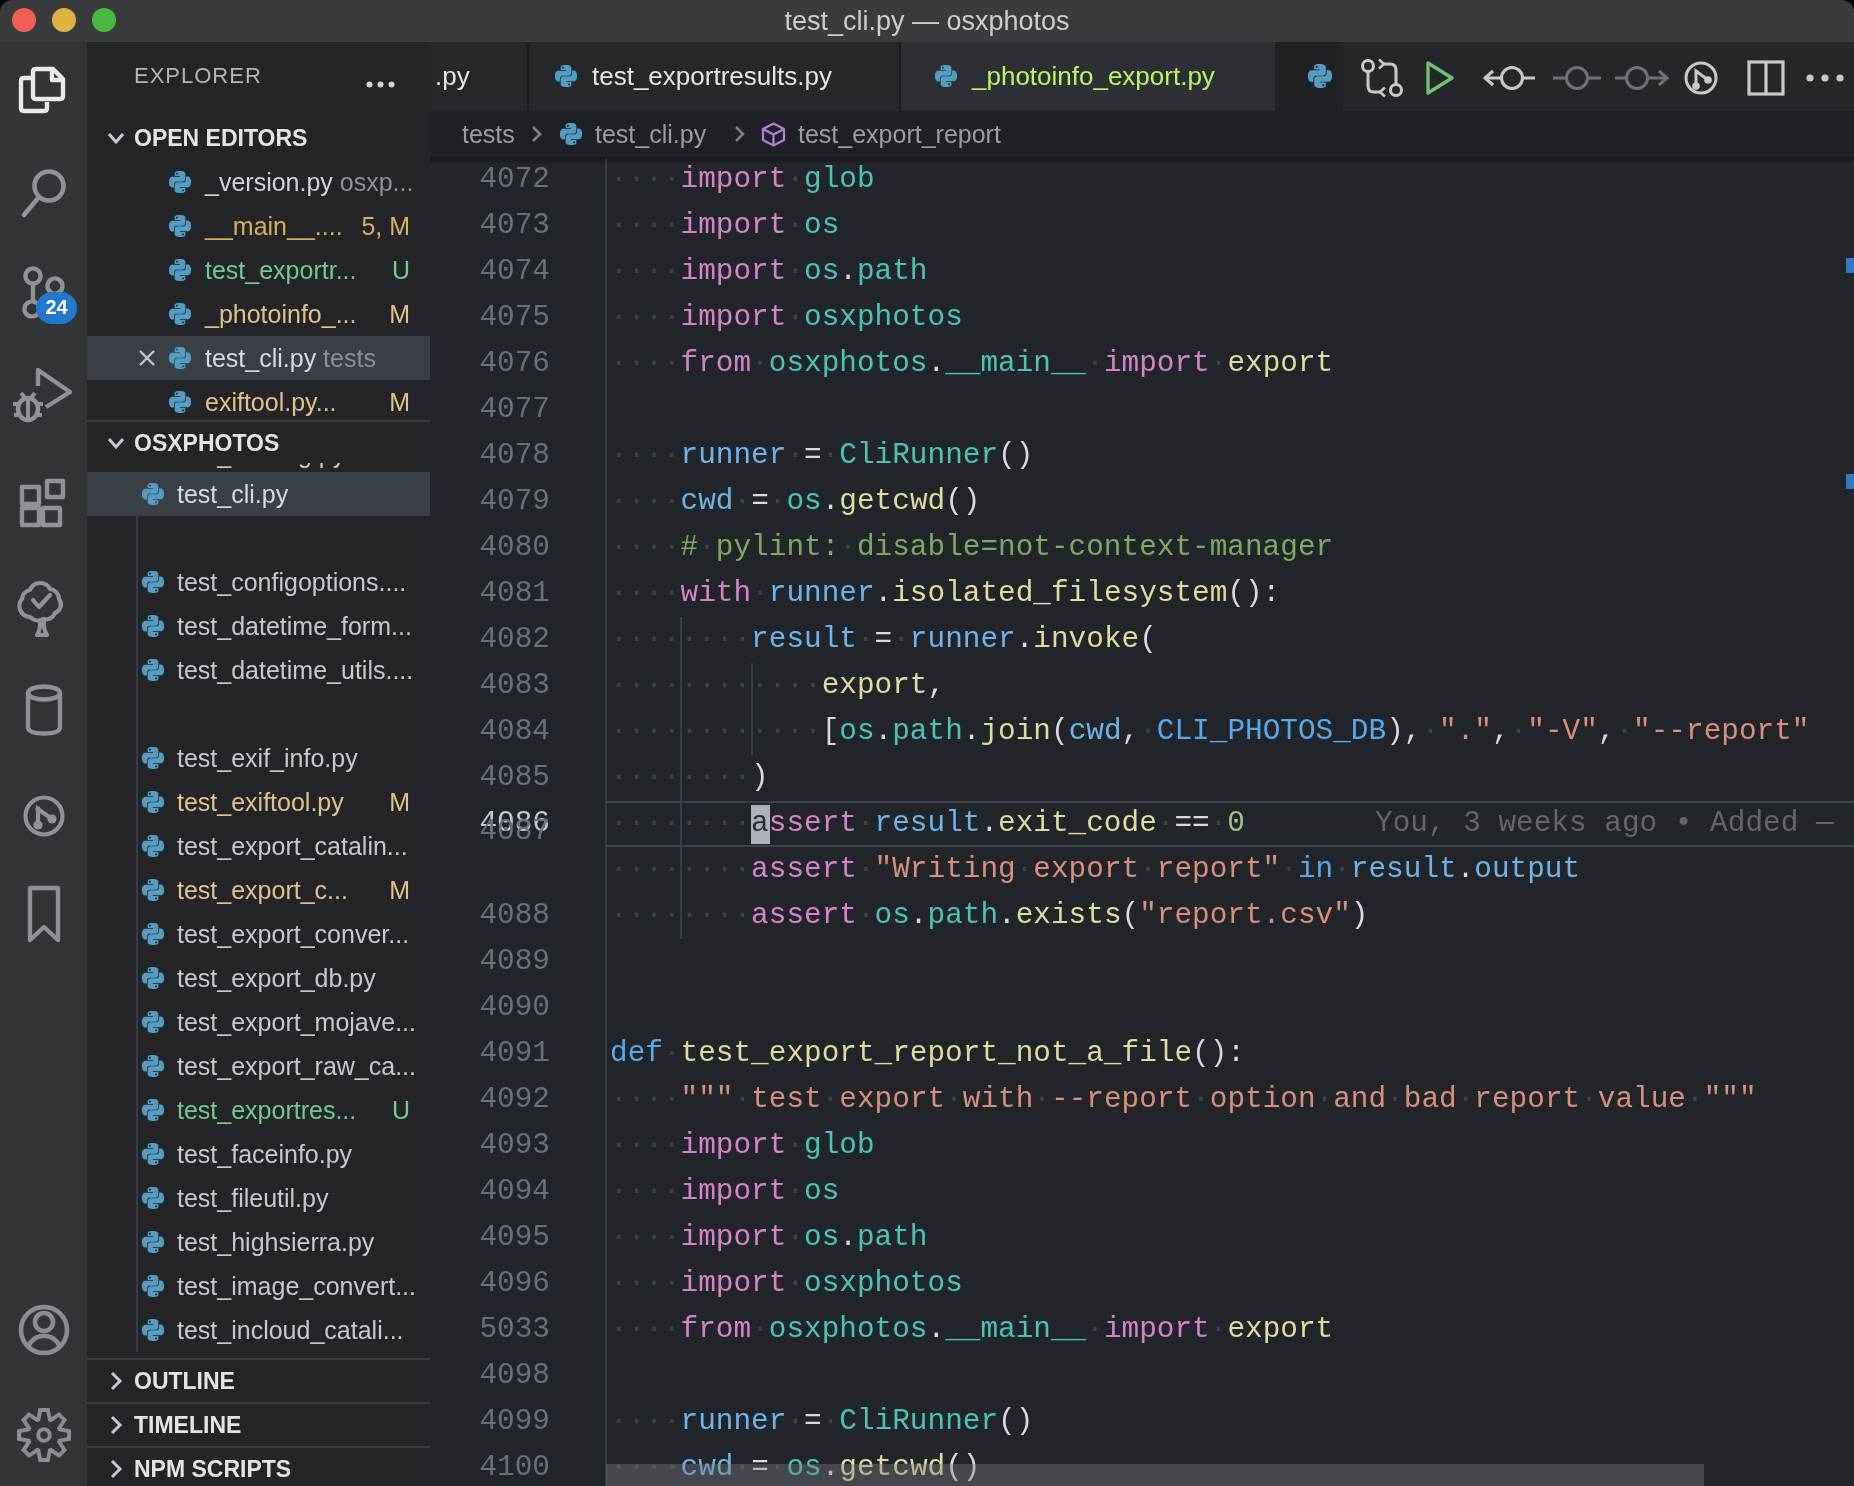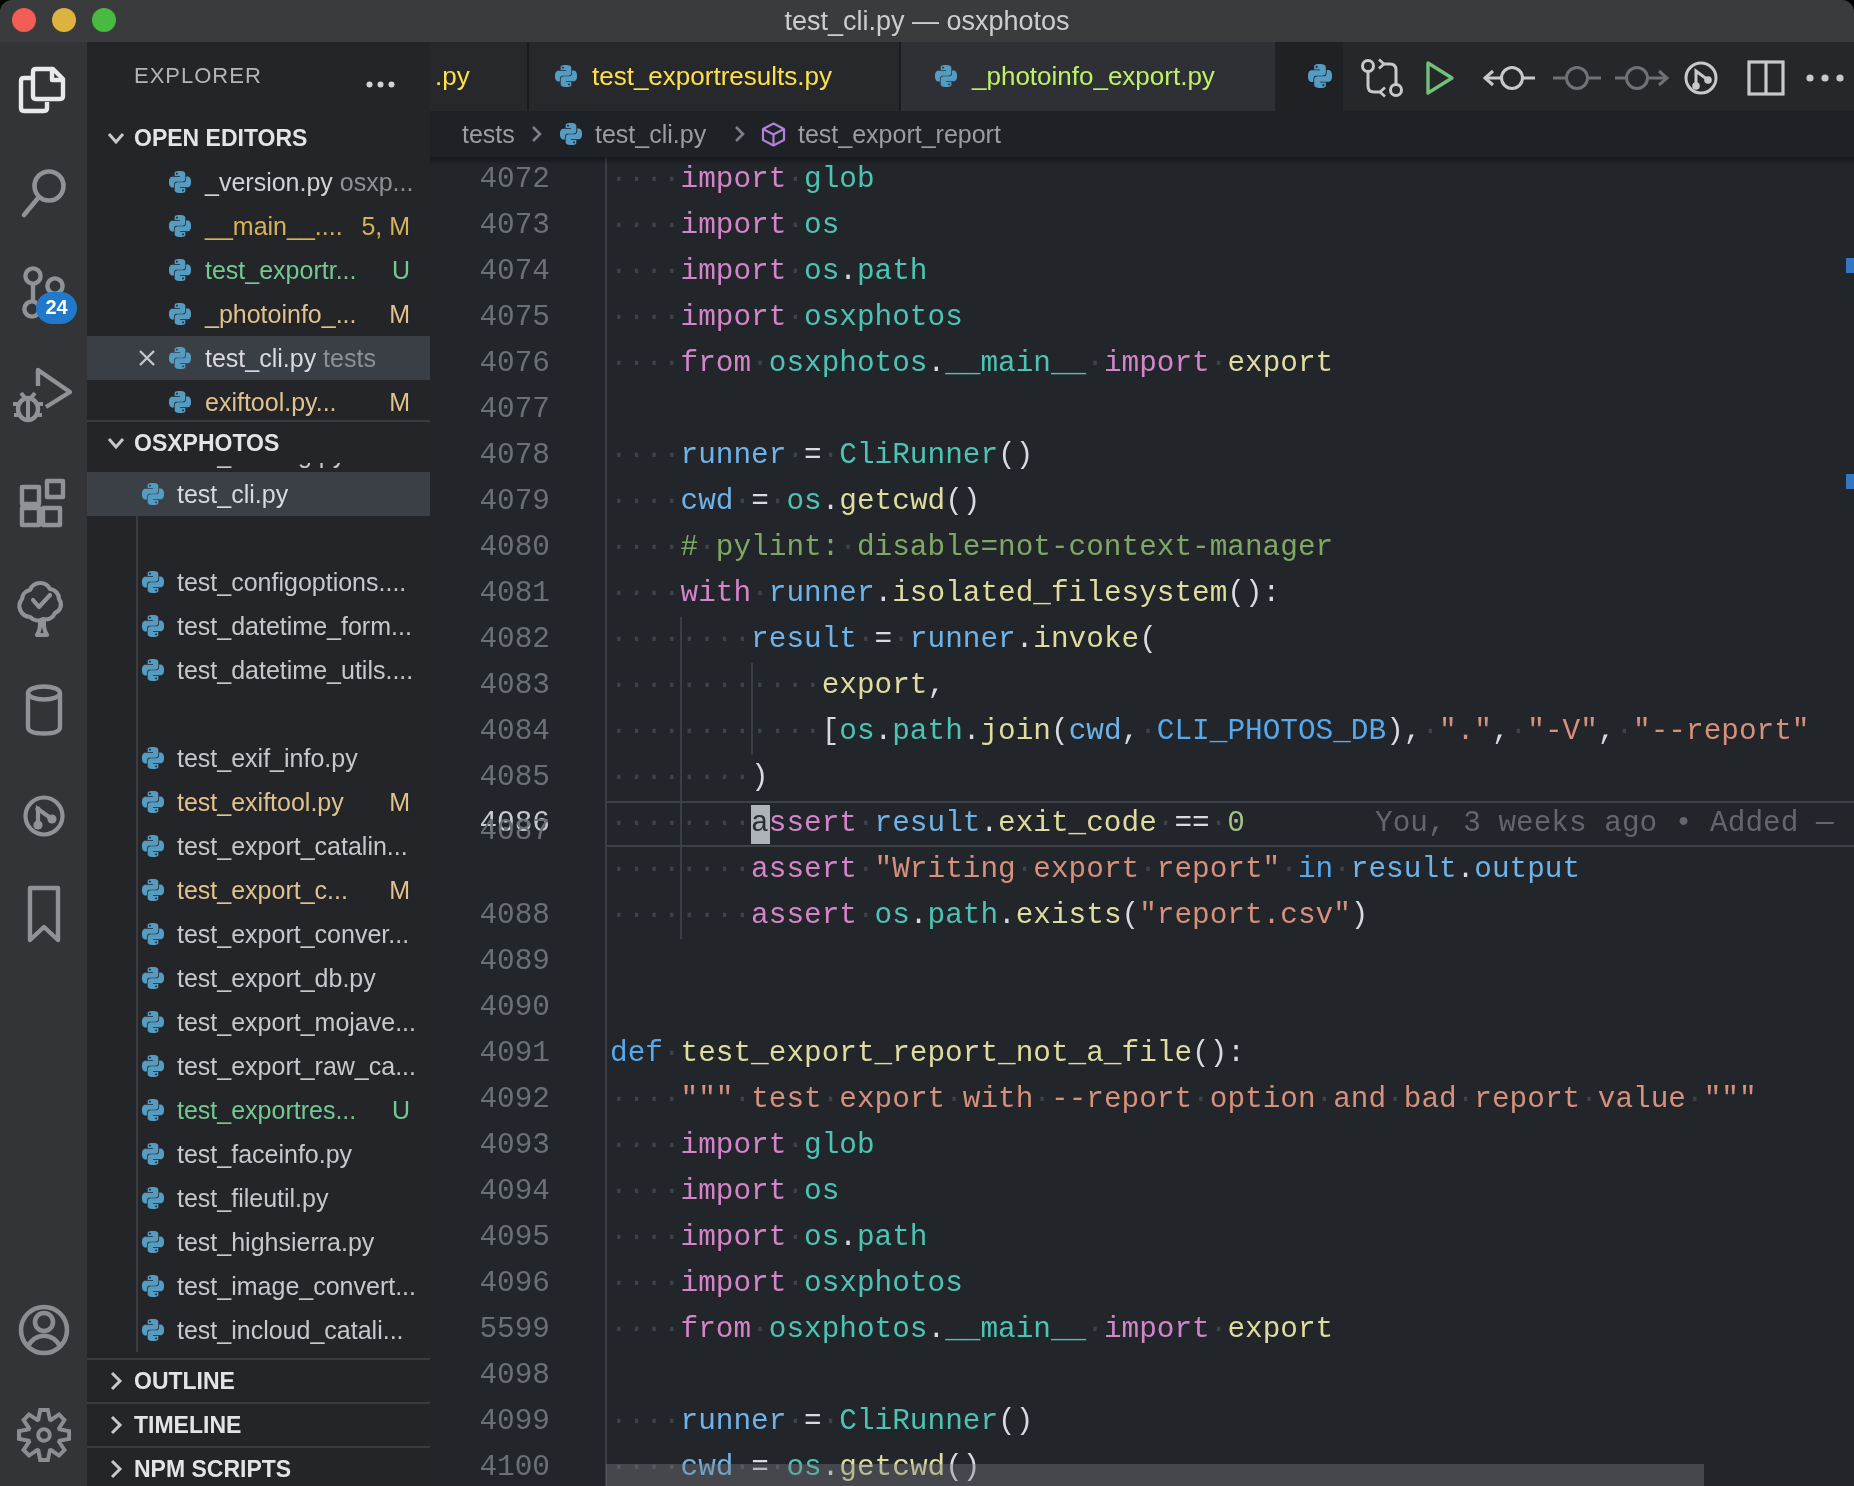--- a/index.html
+++ b/index.html
@@ -28,21 +28,21 @@
   .suffix { color:#8d9095; }
   .gold { color:#d6b358; }
   .tan { color:#e0c28c; }
   .grn { color:#74c991; }
   .pyico { position:absolute; top:11px; width:22px; height:22px; }
   .sep { position:absolute; left:0; width:343px; height:0; border-top:2px solid #3a3b3e; }
 
   
   #editor { position:absolute; left:430px; top:42px; width:1424px; height:1444px; background:#212429; }
   #tabsbar { position:absolute; left:0; top:0; width:1424px; height:69px; background:#1c1e22; }
-  .tab { position:absolute; top:0; height:69px; line-height:69px; font-size:26px; color:#fde047; }
+  .tab { position:absolute; top:0; height:69px; line-height:69px; font-size:26px; color:#e5e5e5; }
   #breadcrumb { position:absolute; left:0; top:69px; width:1424px; height:46px; background:#1e2125; color:#9a9da2; font-size:25px; line-height:46px; }
   .bc { position:absolute; top:0; }
 
   
   #codearea { position:absolute; left:0; top:115px; width:1424px; height:1329px; background:#22252a;
               font-family:"Liberation Mono", monospace; font-size:29.4px; }
   #gutter { position:absolute; left:0; top:0; width:120px; }
   .ln { position:absolute; left:0; width:120px; height:46px; line-height:46px; text-align:right; color:#6b7078; }
   #codelines { position:absolute; left:180px; top:0; width:1244px; }
   .cl { position:absolute; left:0; height:46px; line-height:46px; white-space:pre; color:#d7dae0; }
@@ -505,21 +505,21 @@
         <div class="ln" style="top:652px;">4087</div>
         <div class="ln" style="top:736px;">4088</div>
         <div class="ln" style="top:782px;">4089</div>
         <div class="ln" style="top:828px;">4090</div>
         <div class="ln" style="top:874px;">4091</div>
         <div class="ln" style="top:920px;">4092</div>
         <div class="ln" style="top:966px;">4093</div>
         <div class="ln" style="top:1012px;">4094</div>
         <div class="ln" style="top:1058px;">4095</div>
         <div class="ln" style="top:1104px;">4096</div>
-        <div class="ln" style="top:1150px;">5599</div>
+        <div class="ln" style="top:1150px;">5033</div>
         <div class="ln" style="top:1196px;">4098</div>
         <div class="ln" style="top:1242px;">4099</div>
         <div class="ln" style="top:1288px;">4100</div>
       </div>
       <div id="codelines">
         <div class="cl" style="top:0;"><i>····</i><span class="k">import</span><i>·</i><span class="m">glob</span></div>
         <div class="cl" style="top:46px;"><i>····</i><span class="k">import</span><i>·</i><span class="m">os</span></div>
         <div class="cl" style="top:92px;"><i>····</i><span class="k">import</span><i>·</i><span class="m">os</span>.<span class="m">path</span></div>
         <div class="cl" style="top:138px;"><i>····</i><span class="k">import</span><i>·</i><span class="m">osxphotos</span></div>
         <div class="cl" style="top:184px;"><i>····</i><span class="k">from</span><i>·</i><span class="m">osxphotos</span>.<span class="m">__main__</span><i>·</i><span class="k">import</span><i>·</i><span class="f">export</span></div>

